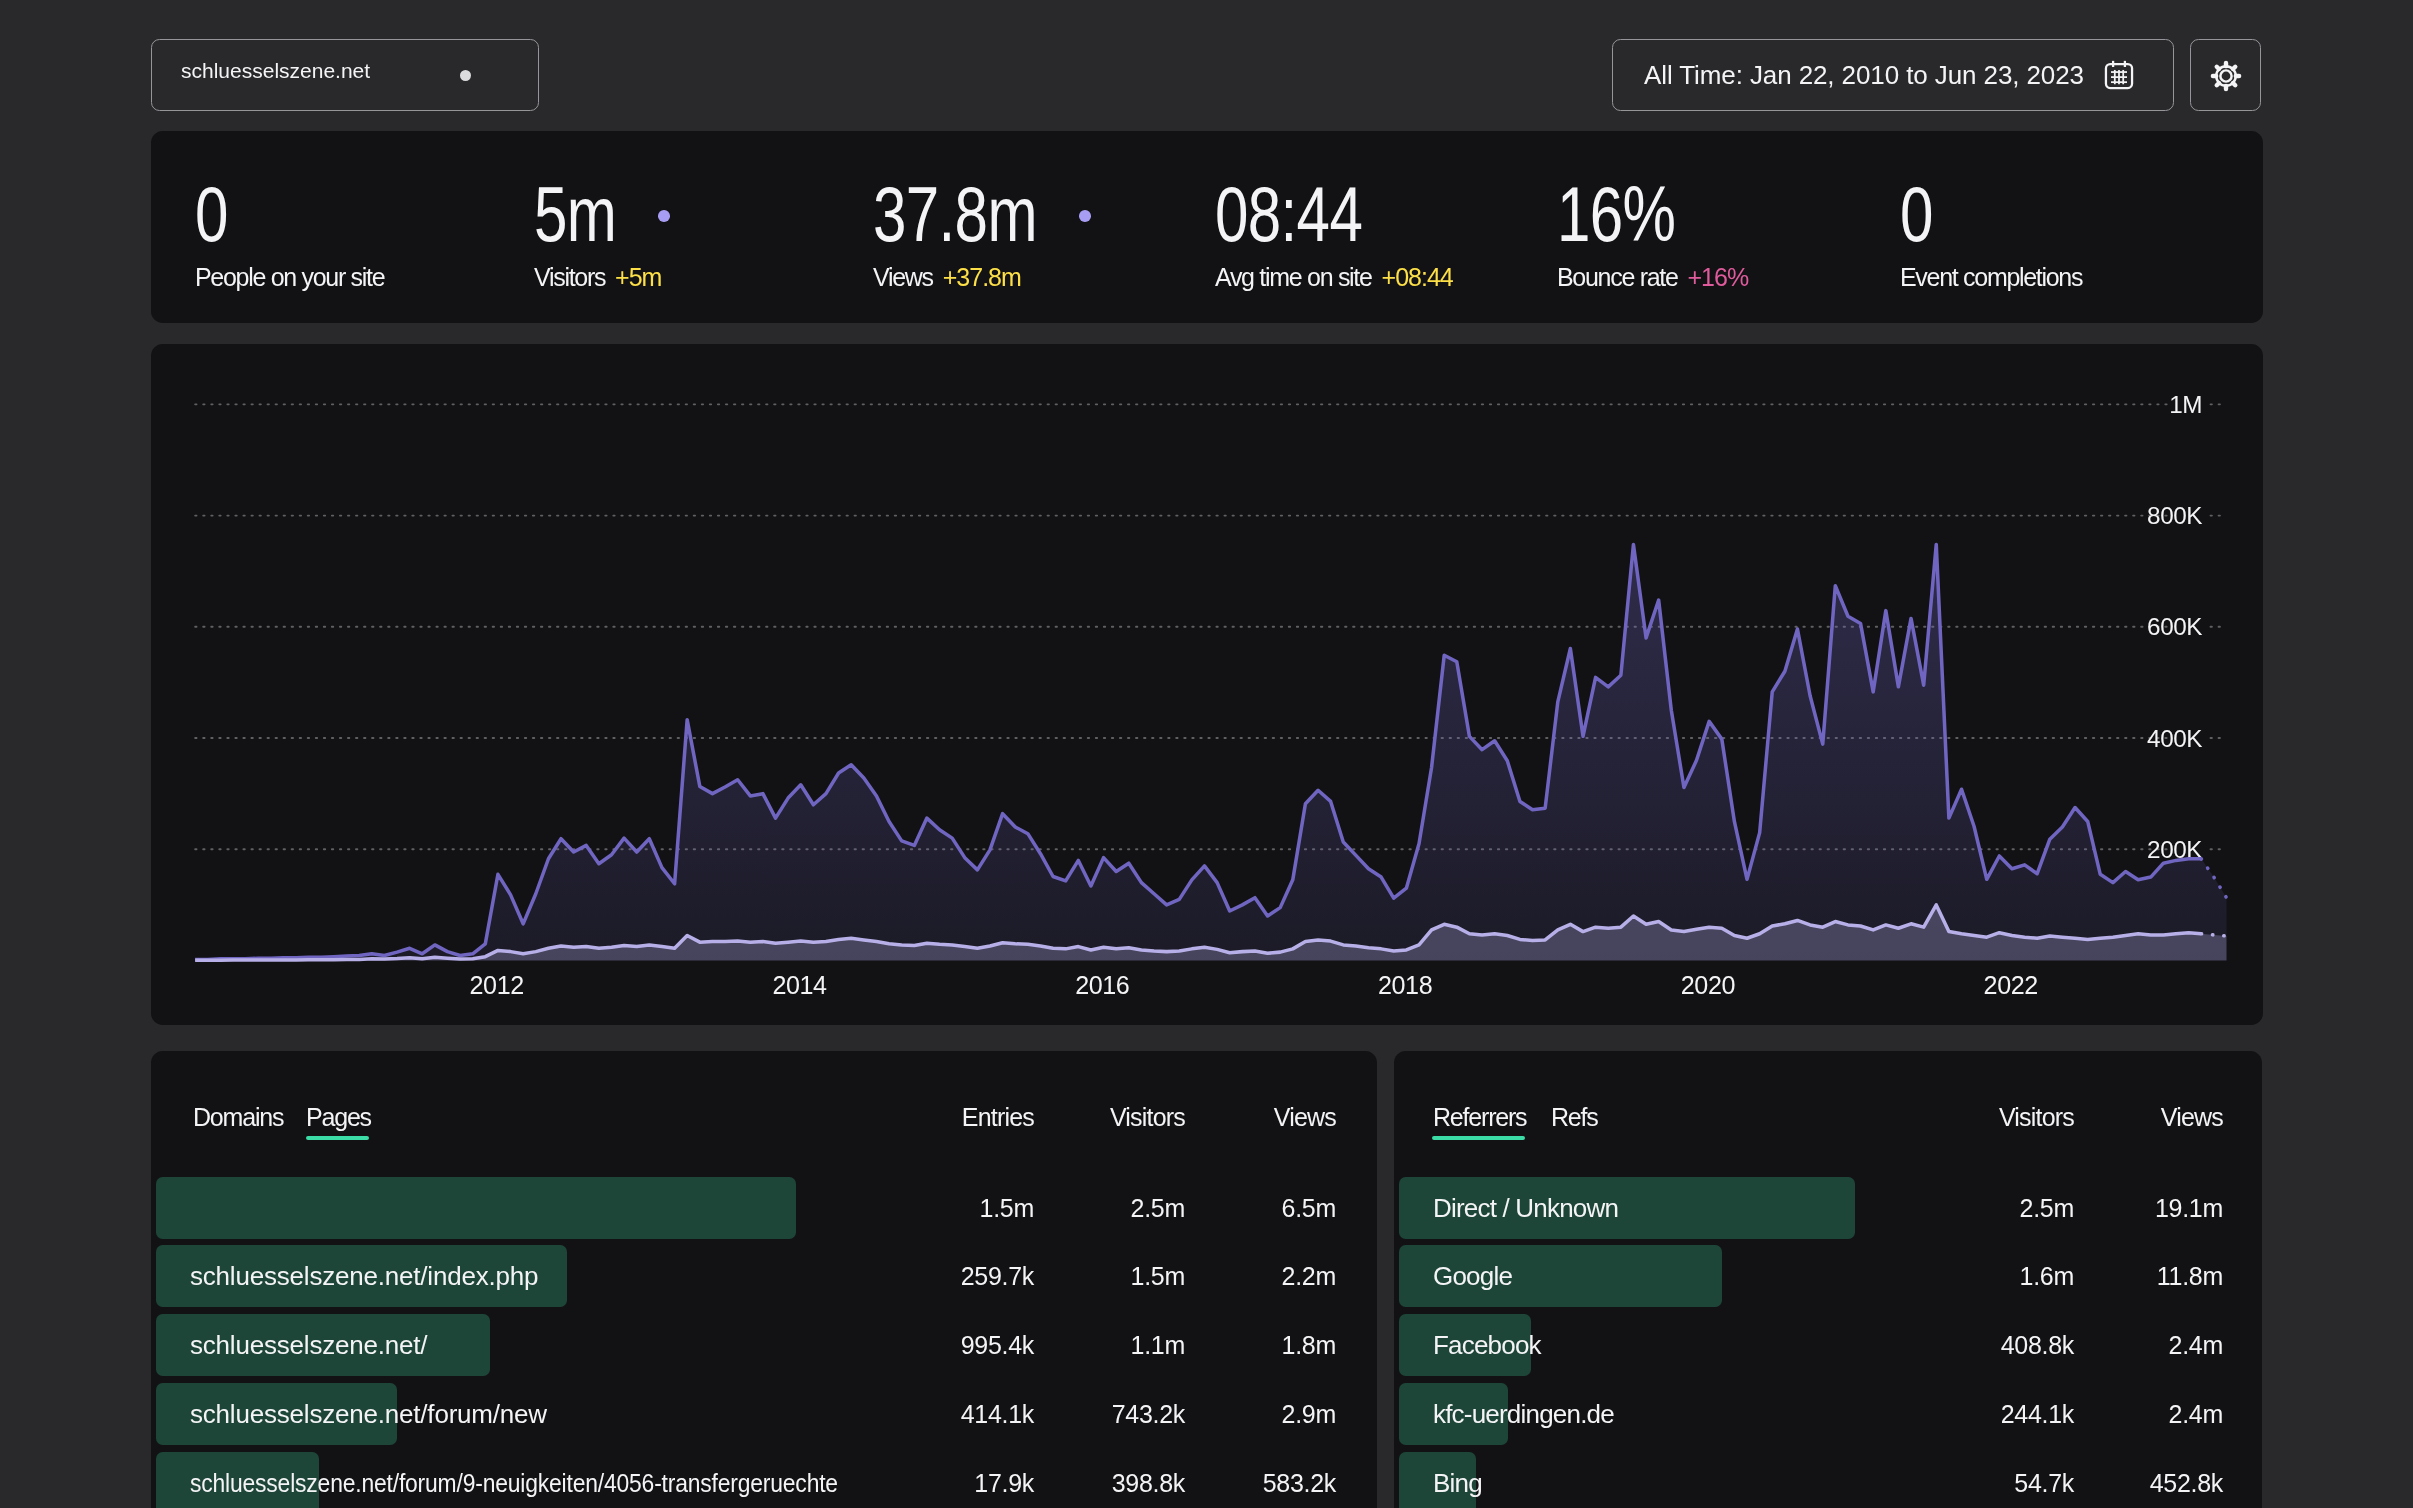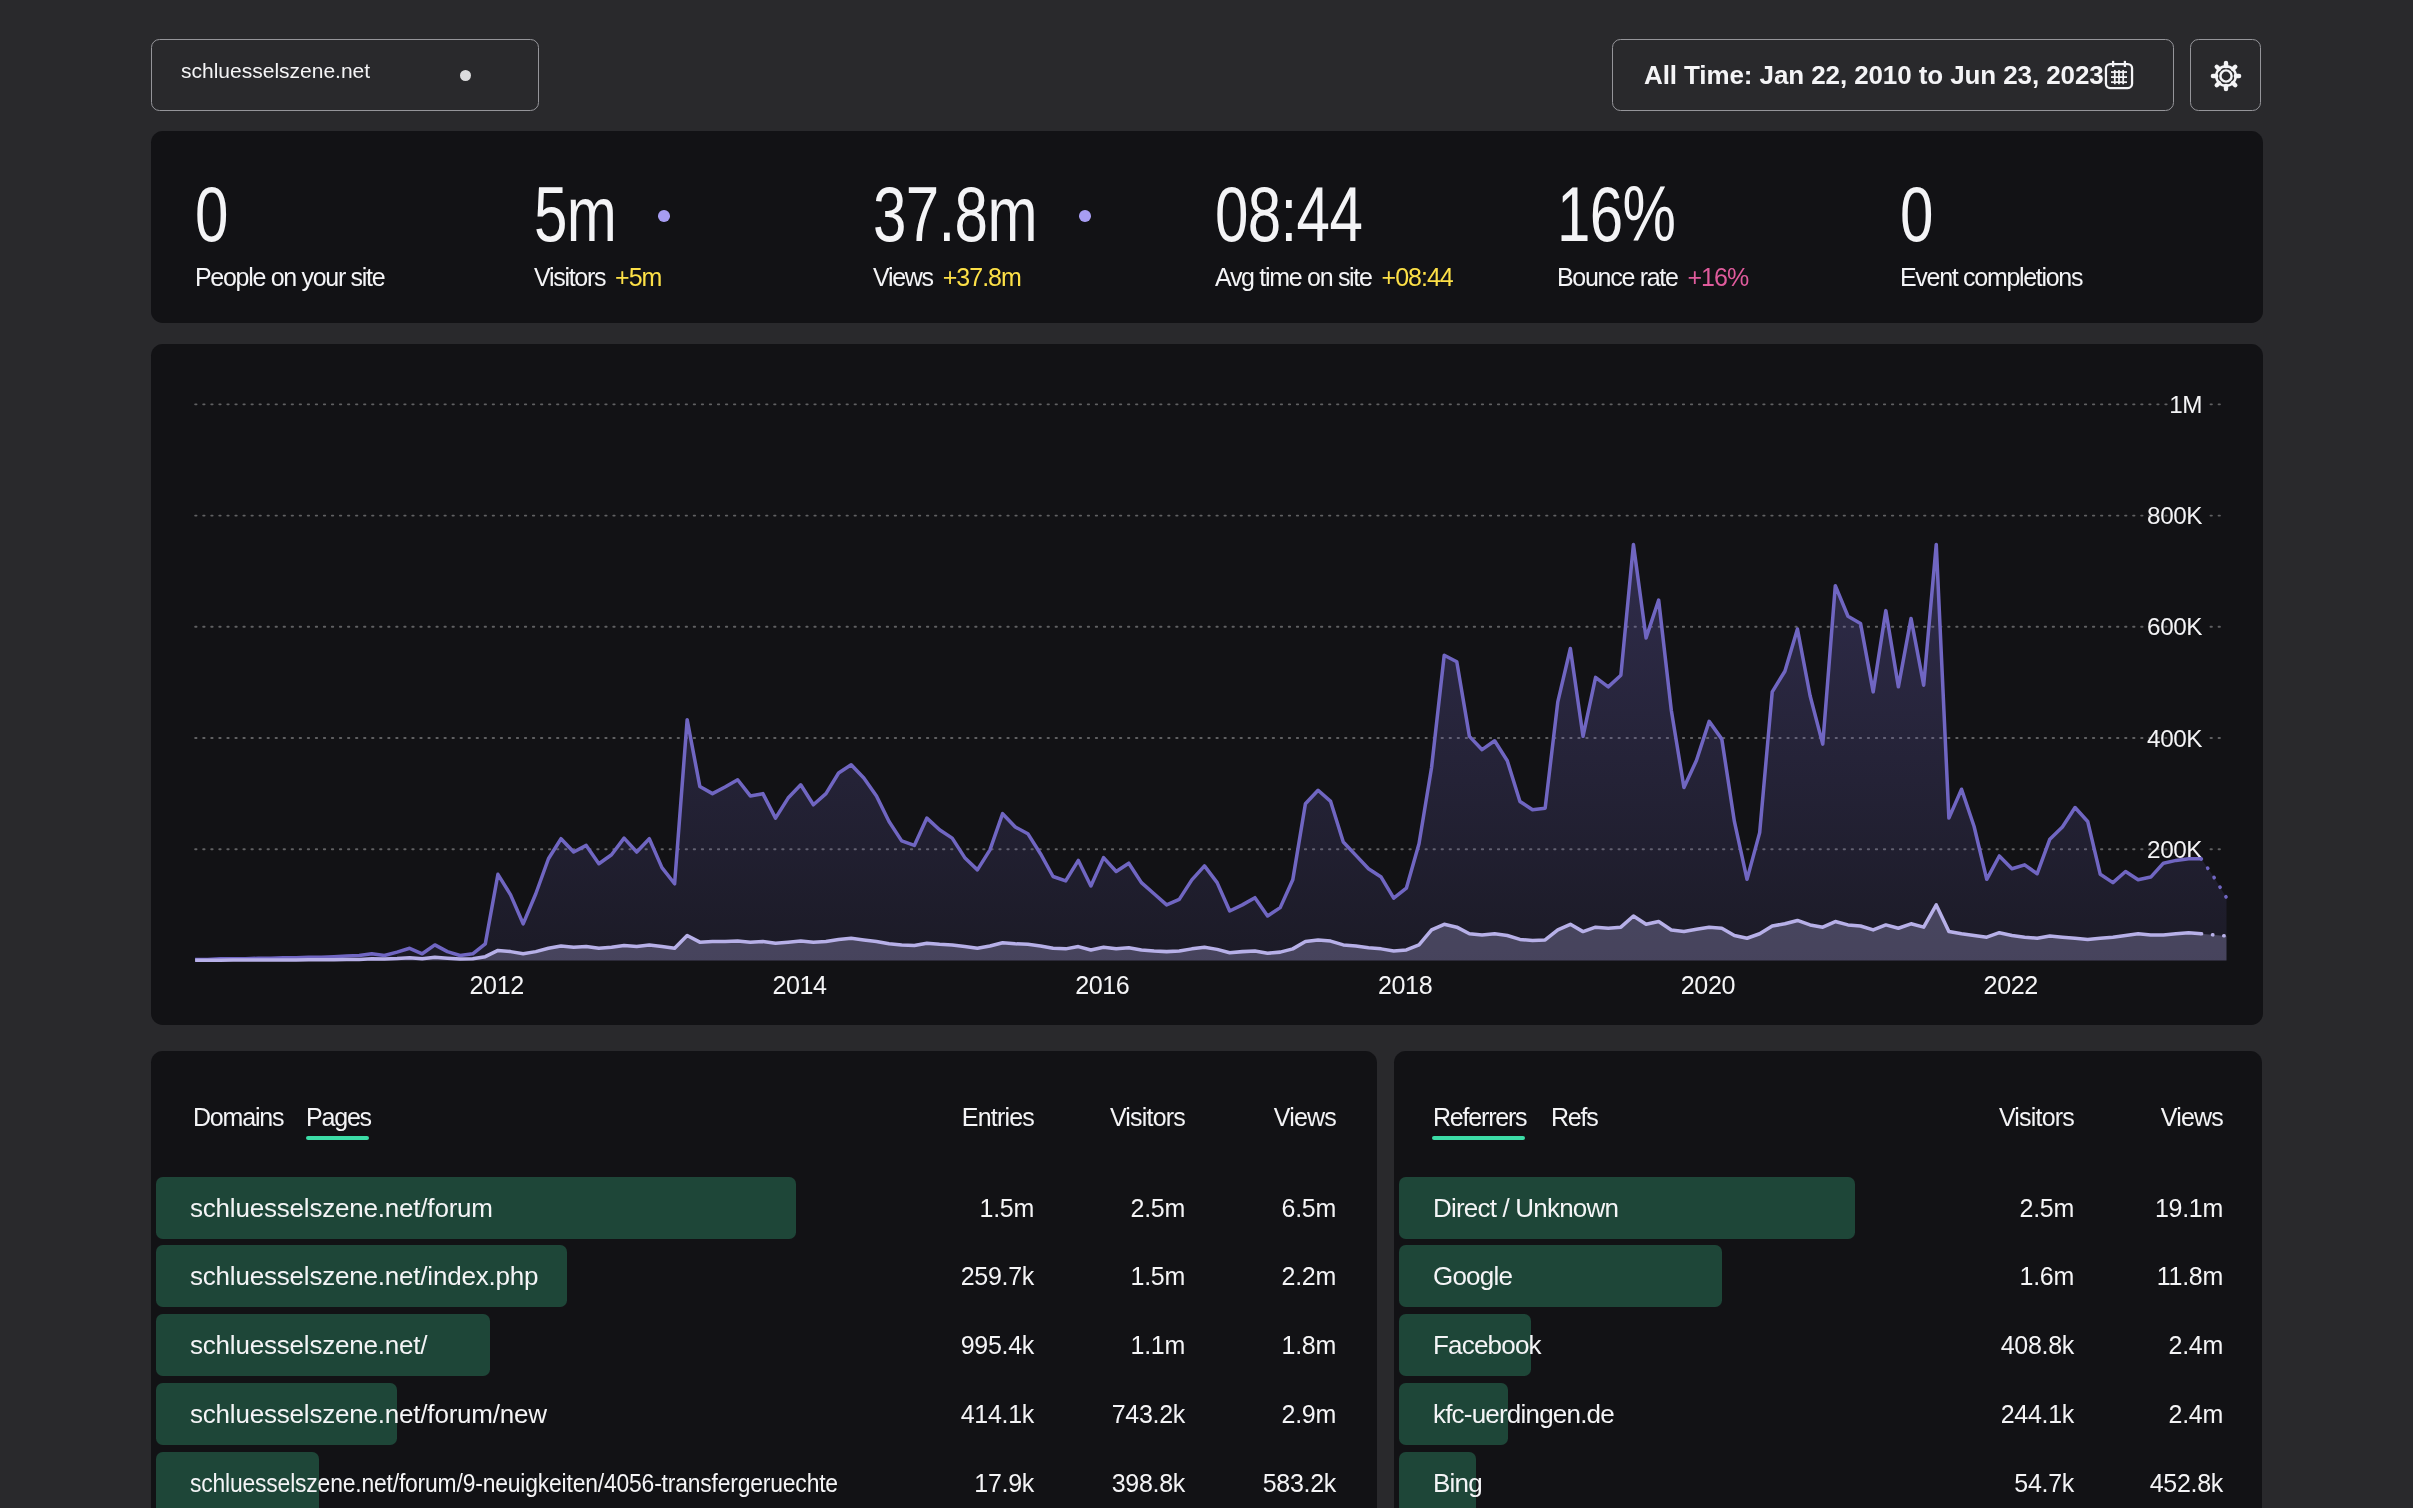--- a/index.html
+++ b/index.html
@@ -6,21 +6,21 @@
   font-family:"Liberation Sans", sans-serif; color:#f4f4f6; }
 .abs { position:absolute; }
 .card { position:absolute; background:#121215; border-radius:11.7px; }
 .pill { position:absolute; border:1.7px solid #95959a; border-radius:8.4px; }
 
 
 #sitebox { left:151px; top:39px; width:388px; height:72px; }
 #sitetext { left:181px; top:59px; font-size:21px; letter-spacing:0px; }
 #sitedot { left:460px; top:70px; width:11px; height:11px; border-radius:50%; background:#dcdcde; }
 #datebox { left:1612px; top:39px; width:562px; height:72px; }
-#datetext { left:1644px; top:60px; font-size:26px; letter-spacing:-0.1px;font-weight:bold; }
+#datetext { left:1644px; top:60px; font-size:26px; letter-spacing:-0.1px; }
 #gearbox { left:2190px; top:39px; width:71px; height:72px; }
 
 
 #stats { left:151px; top:131px; width:2112px; height:192px; }
 .stat { position:absolute; top:0; }
 .big { position:absolute; top:45px; font-size:77px; line-height:1; letter-spacing:-0.8px;
   transform:scaleX(0.78); transform-origin:left top; white-space:nowrap; }
 .slab { position:absolute; top:132px; font-size:25px; letter-spacing:-1.3px; white-space:nowrap; }
 .delta { color:#fde047; margin-left:10px; letter-spacing:-1px; }
 .deltap { color:#df5b9c; margin-left:10px; letter-spacing:-1px; }
@@ -154,21 +154,20 @@
 </div>
 
 <div class="card" id="ltable">
   <div class="tab" style="left:42px">Domains</div>
   <div class="tab" style="left:155px">Pages</div>
   <div class="tabline" style="left:155px;width:63px"></div>
   <div class="thead" style="left:883px">Entries</div>
   <div class="thead" style="left:1034px">Visitors</div>
   <div class="thead" style="left:1185px">Views</div>
   <div class="bar" style="top:126px;width:640px"></div>
-<div class="rowlab" style="top:126px;">schluesselszene.net/forum</div>
 <div class="num" style="top:126px;left:883px">1.5m</div>
 <div class="num" style="top:126px;left:1034px">2.5m</div>
 <div class="num" style="top:126px;left:1185px">6.5m</div>
 <div class="bar" style="top:194px;width:411px"></div>
 <div class="rowlab" style="top:194px;">schluesselszene.net/index.php</div>
 <div class="num" style="top:194px;left:883px">259.7k</div>
 <div class="num" style="top:194px;left:1034px">1.5m</div>
 <div class="num" style="top:194px;left:1185px">2.2m</div>
 <div class="bar" style="top:263px;width:334px"></div>
 <div class="rowlab" style="top:263px;">schluesselszene.net/</div>

